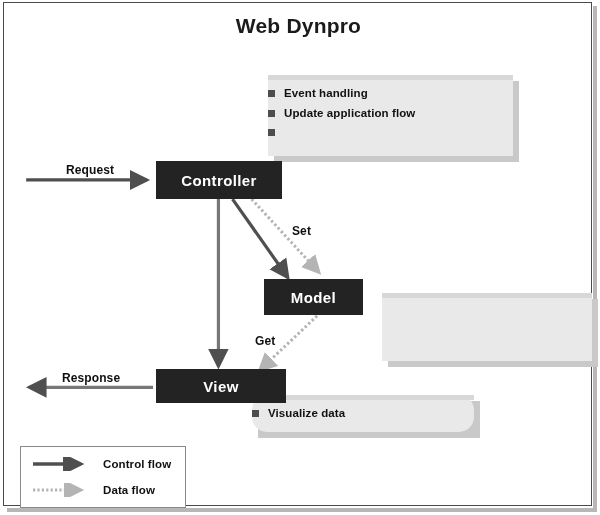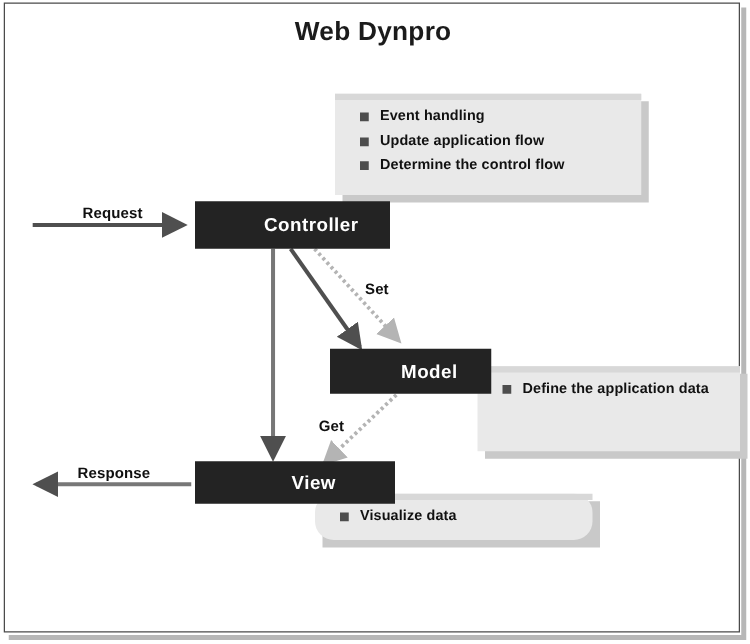--- a/index.html
+++ b/index.html
@@ -64,21 +64,20 @@
     position: absolute;
     background: #232323;
     color: #ffffff;
     font-size: 15px;
     font-weight: bold;
     display: flex;
     align-items: center;
     justify-content: center;
     letter-spacing: 0.4px;
     z-index: 6;
-    padding-left: 30px;
   }
   .node-controller { left: 152px; top: 158px; width: 126px; height: 38px; }
   .node-model      { left: 260px; top: 276px; width: 99px; height: 36px; }
   .node-view       { left: 152px; top: 366px; width: 130px; height: 34px; }
 
   
   .callout {
     position: absolute;
     background: #e9e9e9;
     box-sizing: border-box;
@@ -93,21 +92,21 @@
     background: #d8d8d8;
   }
   .callout-shadow {
     position: absolute;
     background: #c9c9c9;
     z-index: 3;
   }
   .callout ul {
     list-style: none;
     margin: 0;
-    padding: 12px 10px 10px 20px;
+    padding: 12px 10px 10px 0;
     position: relative;
   }
   .callout li {
     position: relative;
     padding-left: 16px;
     margin-bottom: 6px;
     font-size: 11.5px;
     font-weight: bold;
     color: #111111;
     line-height: 13.5px;
@@ -196,27 +195,26 @@
     <div class="title">Web Dynpro</div>
 
     <div class="callout-shadow callout-controller-sh"></div>
     <div class="callout-shadow callout-model-sh"></div>
     <div class="callout-shadow callout-view-sh"></div>
 
     <div class="callout callout-controller">
       <ul>
         <li><span class="bullet"></span><span>Event handling</span></li>
         <li><span class="bullet"></span><span>Update application flow</span></li>
-        <li><span class="bullet"></span><span>Determine the control flow</span></li>
+        <li><span class="bullet"></span></li>
       </ul>
     </div>
 
     <div class="callout callout-model">
       <ul>
-        <li><span class="bullet"></span><span>Define the application data</span></li>
       </ul>
     </div>
 
     <div class="callout callout-view">
       <ul>
         <li><span class="bullet"></span><span>Visualize data</span></li>
       </ul>
     </div>
 
     <svg class="arrows" viewBox="0 0 596 510" xmlns="http://www.w3.org/2000/svg">
@@ -244,15 +242,39 @@
 
     <div class="node node-controller">Controller</div>
     <div class="node node-model">Model</div>
     <div class="node node-view">View</div>
 
     <div class="arrow-label label-request">Request</div>
     <div class="arrow-label label-response">Response</div>
     <div class="arrow-label label-set">Set</div>
     <div class="arrow-label label-get">Get</div>
 
+    <div class="legend">
+      <div class="legend-row legend-row-1">
+        <svg class="legend-arrow" viewBox="0 0 62 14" xmlns="http://www.w3.org/2000/svg">
+          <defs>
+            <marker id="lg-head-dark" markerWidth="7" markerHeight="7" refX="5.4" refY="3.5" orient="auto">
+              <polygon points="0,0.3 6.4,3.5 0,6.7" fill="#4f4f4f"></polygon>
+            </marker>
+          </defs>
+          <line x1="2" y1="7" x2="50" y2="7" stroke="#4f4f4f" stroke-width="3.4" marker-end="url(#lg-head-dark)"></line>
+        </svg>
+        <span class="legend-text">Control flow</span>
+      </div>
+      <div class="legend-row legend-row-2">
+        <svg class="legend-arrow" viewBox="0 0 62 14" xmlns="http://www.w3.org/2000/svg">
+          <defs>
+            <marker id="lg-head-light" markerWidth="7" markerHeight="7" refX="5.4" refY="3.5" orient="auto">
+              <polygon points="0,0.3 6.4,3.5 0,6.7" fill="#b4b4b4"></polygon>
+            </marker>
+          </defs>
+          <line x1="2" y1="7" x2="50" y2="7" stroke="#b4b4b4" stroke-width="3.2" stroke-dasharray="2.2 2.2" marker-end="url(#lg-head-light)"></line>
+        </svg>
+        <span class="legend-text">Data flow</span>
+      </div>
+    </div>
 
   </div>
 </div>
 
 </body></html>

